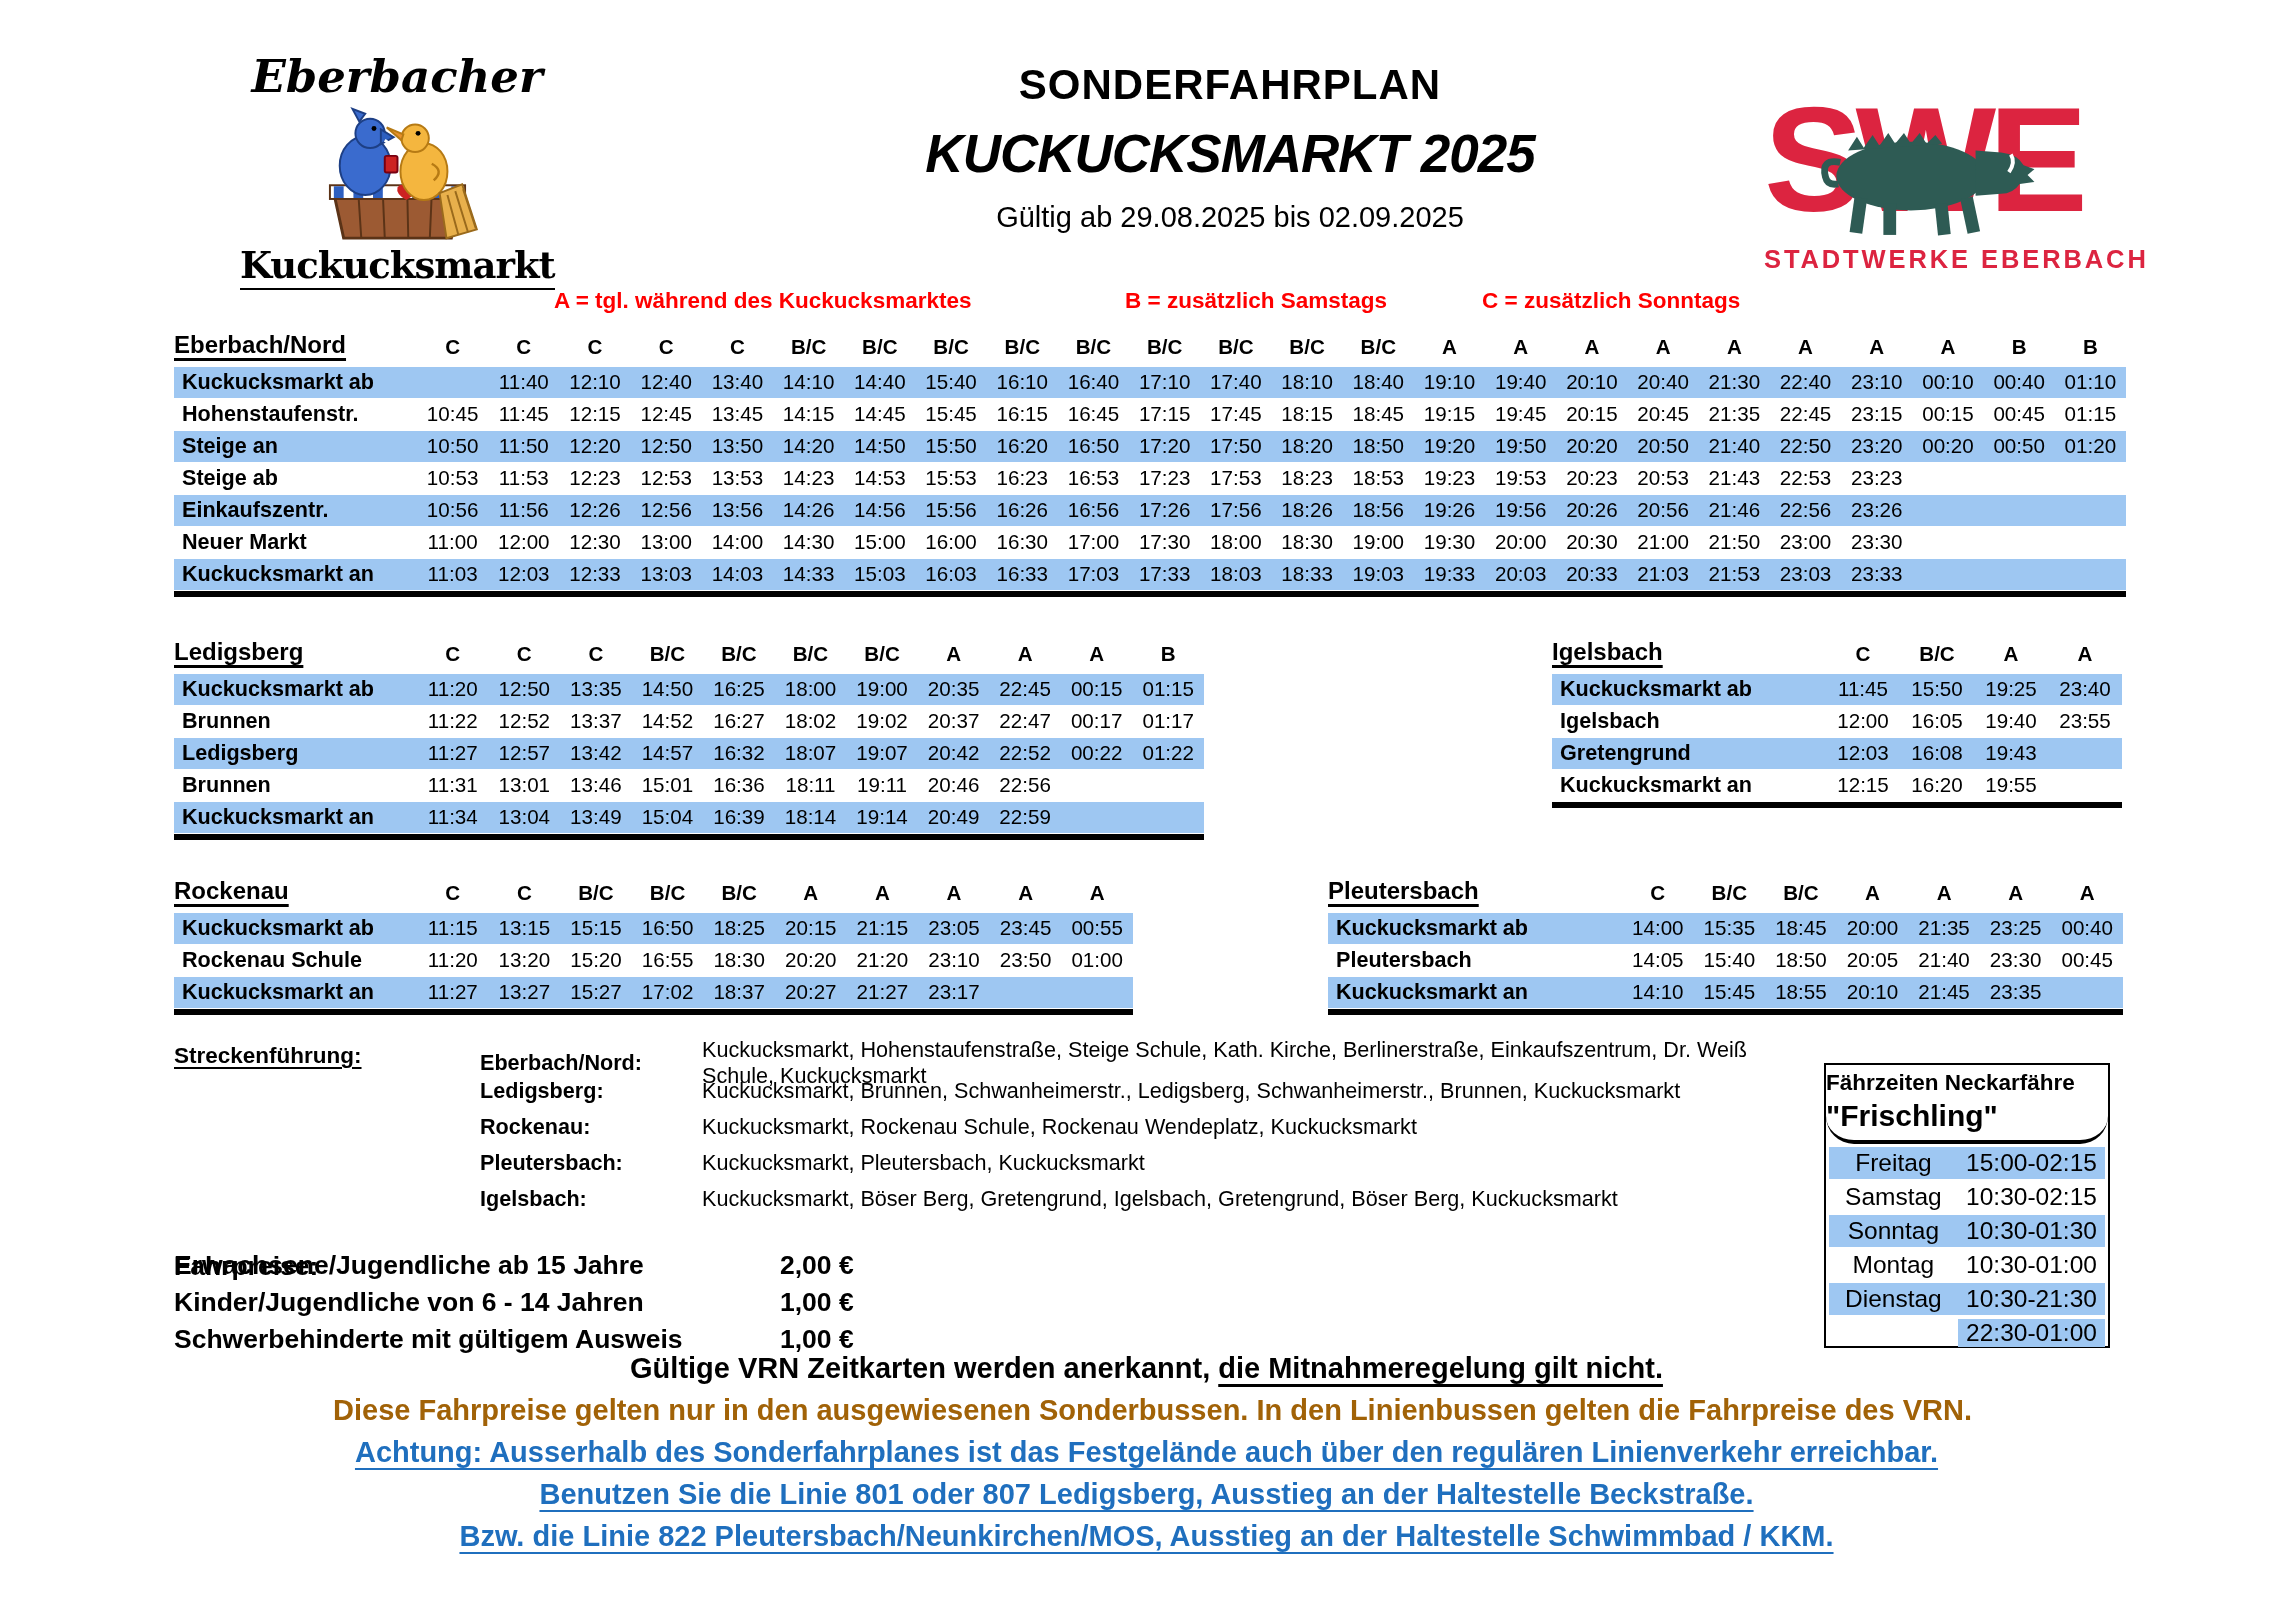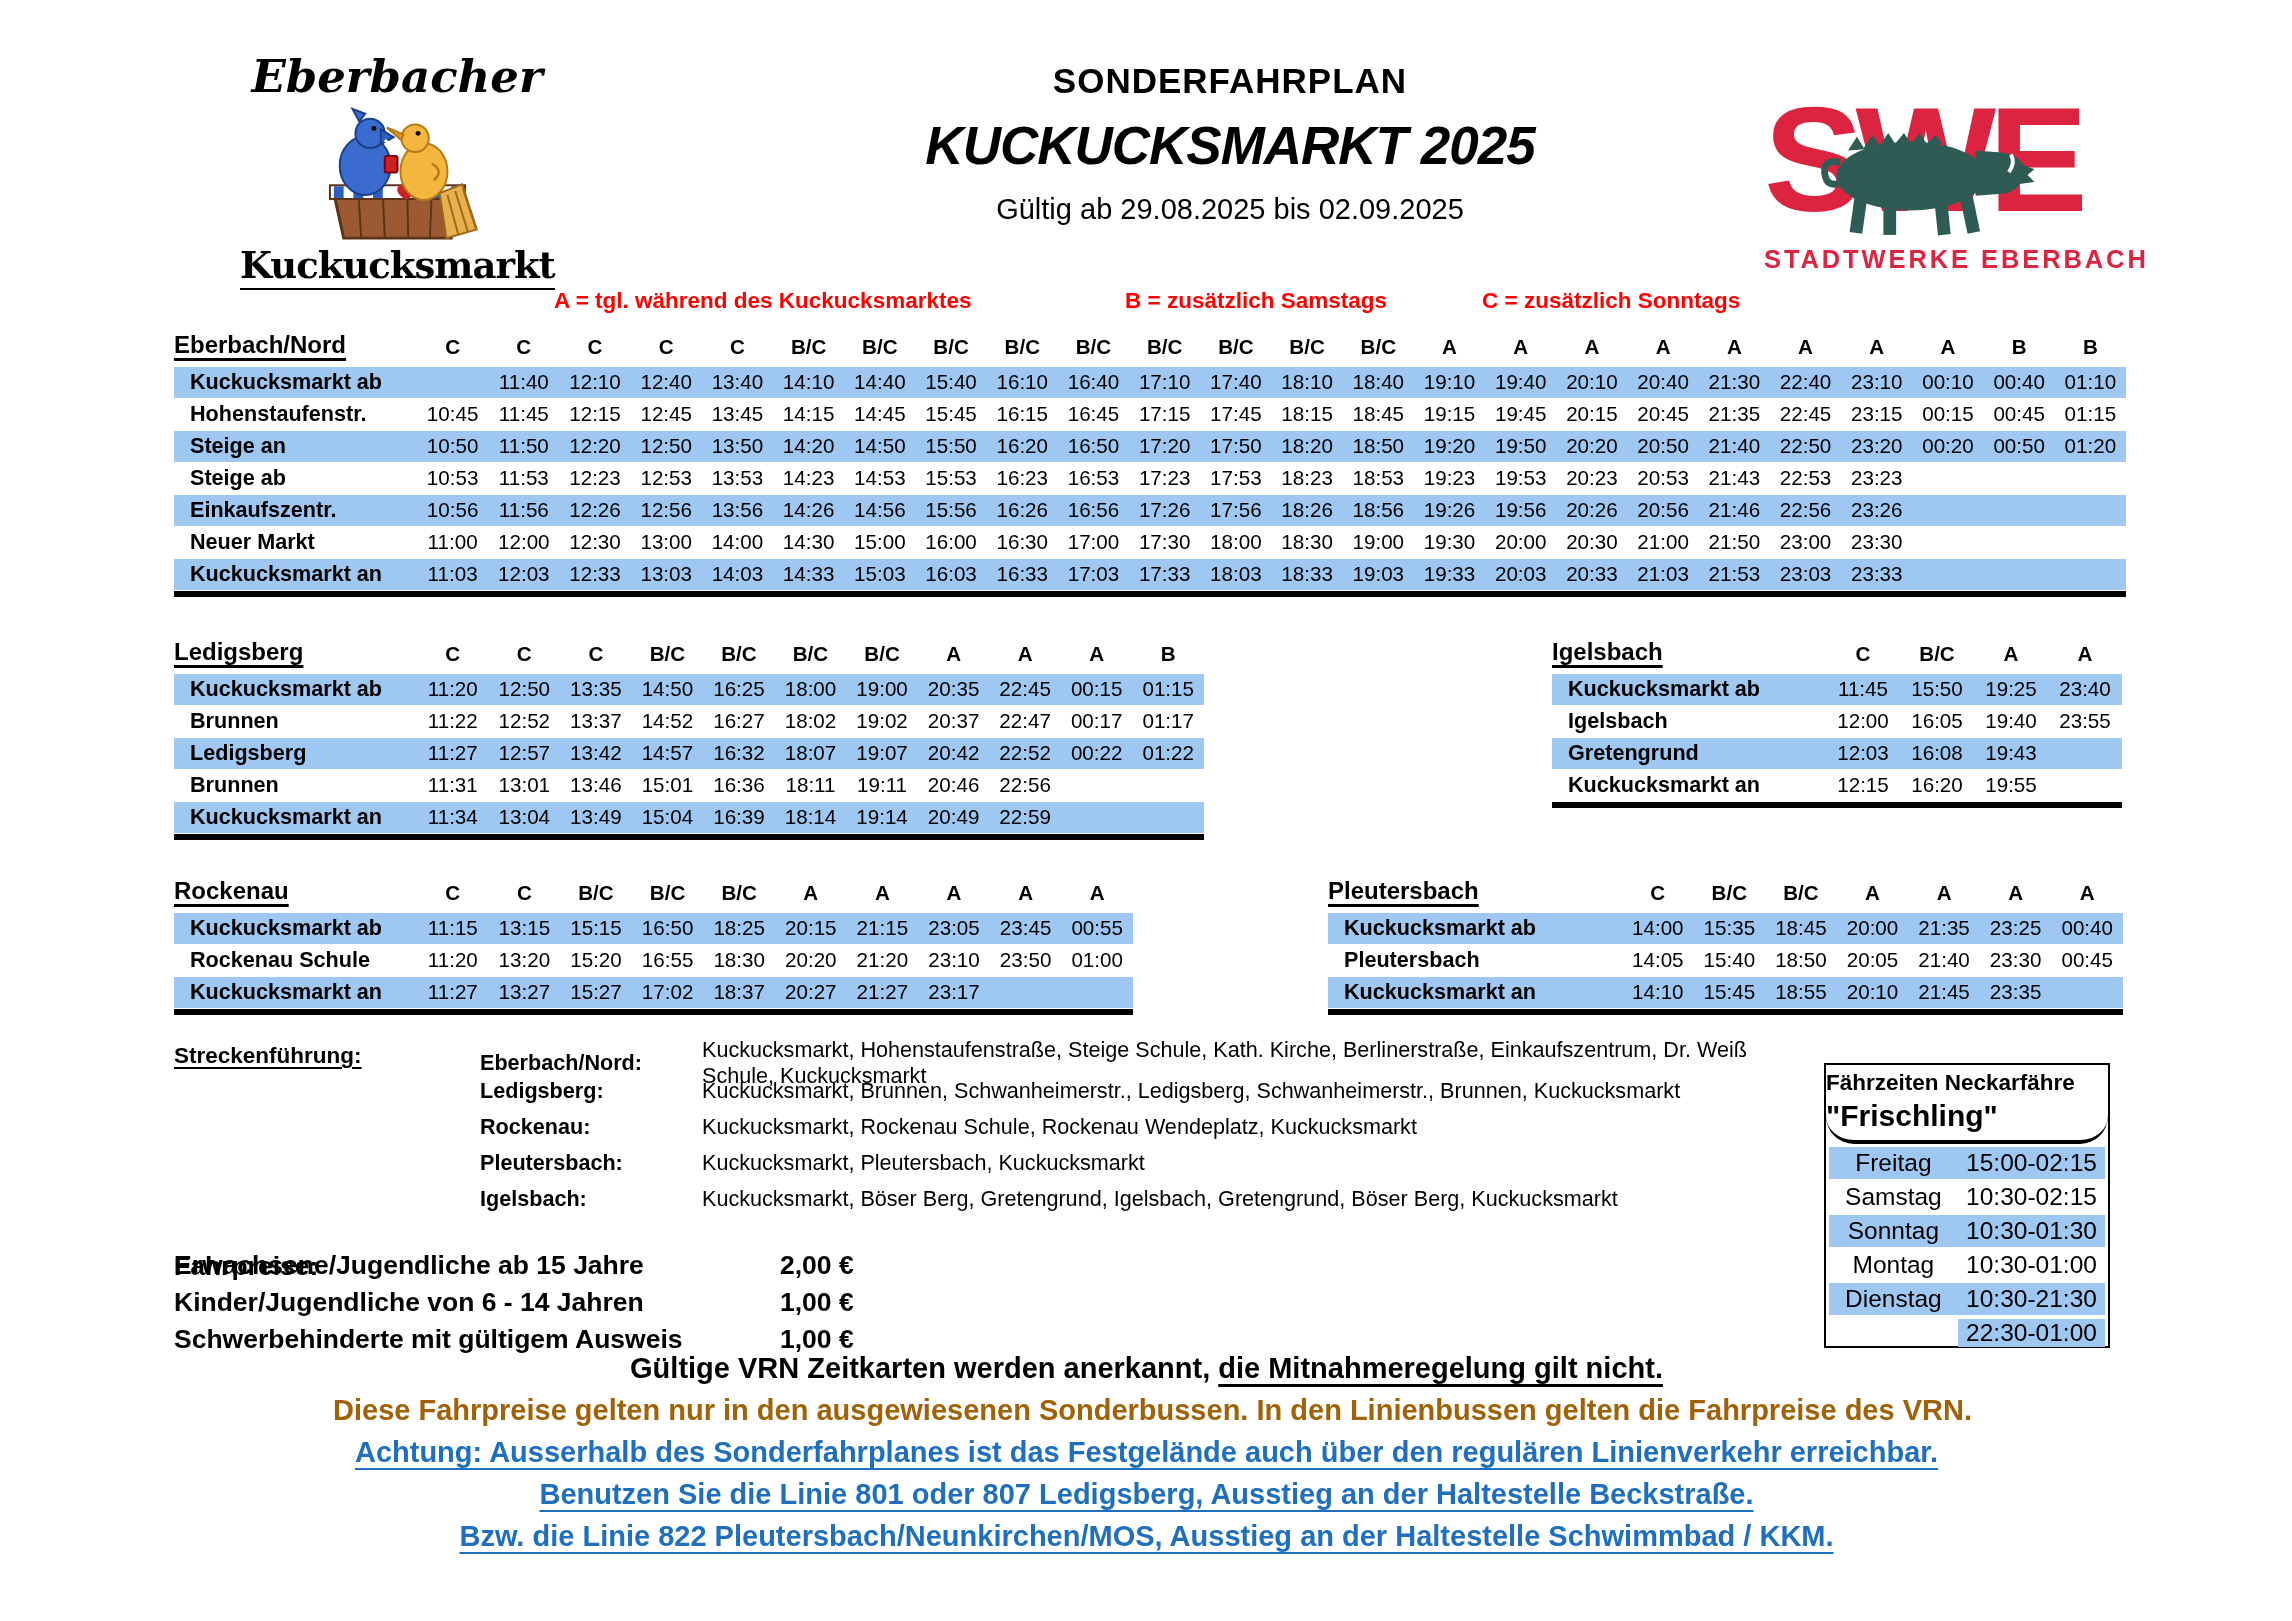--- a/index.html
+++ b/index.html
@@ -6,39 +6,39 @@
   body{
     width:2293px;height:1621px;position:relative;background:#fff;
     font-family:"Liberation Sans",sans-serif;color:#000;overflow:hidden;
   }
   
   .logo-block{position:absolute;left:240px;top:54px;width:314px;text-align:center;}
   .logo-script{font-family:"DejaVu Serif",serif;font-style:italic;font-weight:bold;font-size:45px;line-height:1;}
   .logo-art{display:block;margin:3.9px auto 0;}
   .logo-market{display:inline-block;font-family:"DejaVu Serif",serif;font-weight:bold;font-size:37px;letter-spacing:-1px;border-bottom:2.9px solid #000;padding-bottom:2px;line-height:1.1;}
   .title-block{position:absolute;left:872px;top:61px;width:716px;text-align:center;}
-  .t1{font-size:35px;font-weight:bold;letter-spacing:1px;}
+  .t1{font-size:42px;font-weight:bold;letter-spacing:1px;}
   .t2{font-size:53px;font-weight:bold;font-style:italic;margin-top:13.7px;letter-spacing:-1px;white-space:nowrap;}
   .t3{font-size:29px;margin-top:17.6px;}
   .swe-block{position:absolute;left:1764px;top:86px;width:353px;}
   .swe-letterbox{position:relative;height:157px;}
   .swe-letters{font-size:149px;font-weight:bold;color:#DC2440;letter-spacing:-7.8px;line-height:147px;}
   .swe-boar{position:absolute;left:37px;top:35px;}
   .swe-sub{color:#DC2440;font-size:25.5px;font-weight:bold;letter-spacing:2.9px;margin-top:2px;white-space:nowrap;}
   
   .legend{position:absolute;top:288px;font-size:22.5px;font-weight:bold;color:#FF0000;white-space:nowrap;}
   #legend-a{left:554px;} #legend-b{left:1125px;} #legend-c{left:1482px;}
   
   .tt{position:absolute;border-bottom:6.9px solid #000;}
   .tt-row{display:grid;align-items:center;height:31px;margin-bottom:1px;}
   .tt-head{height:39px;margin-bottom:2px;align-items:end;padding-bottom:5.9px;}
   .band{background:#9EC7F2;}
   .tt-title{font-size:24px;font-weight:bold;text-decoration:underline;text-decoration-thickness:2.9px;text-underline-offset:4.9px;white-space:nowrap;}
   .tt-code{font-size:20.6px;font-weight:bold;text-align:center;}
-  .tt-label{font-size:21.6px;font-weight:bold;white-space:nowrap;padding-left:16px;}
+  .tt-label{font-size:21.6px;font-weight:bold;white-space:nowrap;padding-left:8px;}
   .tt-time{font-size:20.6px;text-align:center;white-space:nowrap;}
   #tt-eberbach{left:174px;top:320px;width:1952px;}
   #tt-ledigsberg{left:174px;top:627px;width:1030px;}
   #tt-igelsbach{left:1552px;top:627px;width:570px;}
   #tt-rockenau{left:174px;top:866px;width:959px;}
   #tt-pleutersbach{left:1328px;top:866px;width:795px;}
   
   .strecken{position:absolute;left:174px;top:1037px;width:1647px;}
   .str-label{position:absolute;left:0;top:5.9px;font-size:22.5px;font-weight:bold;text-decoration:underline;text-decoration-thickness:2px;text-underline-offset:3.9px;text-align:right;}
   .route-row{margin-left:306px;display:grid;grid-template-columns:222px 1fr;height:36px;align-items:center;font-size:21.6px;}

